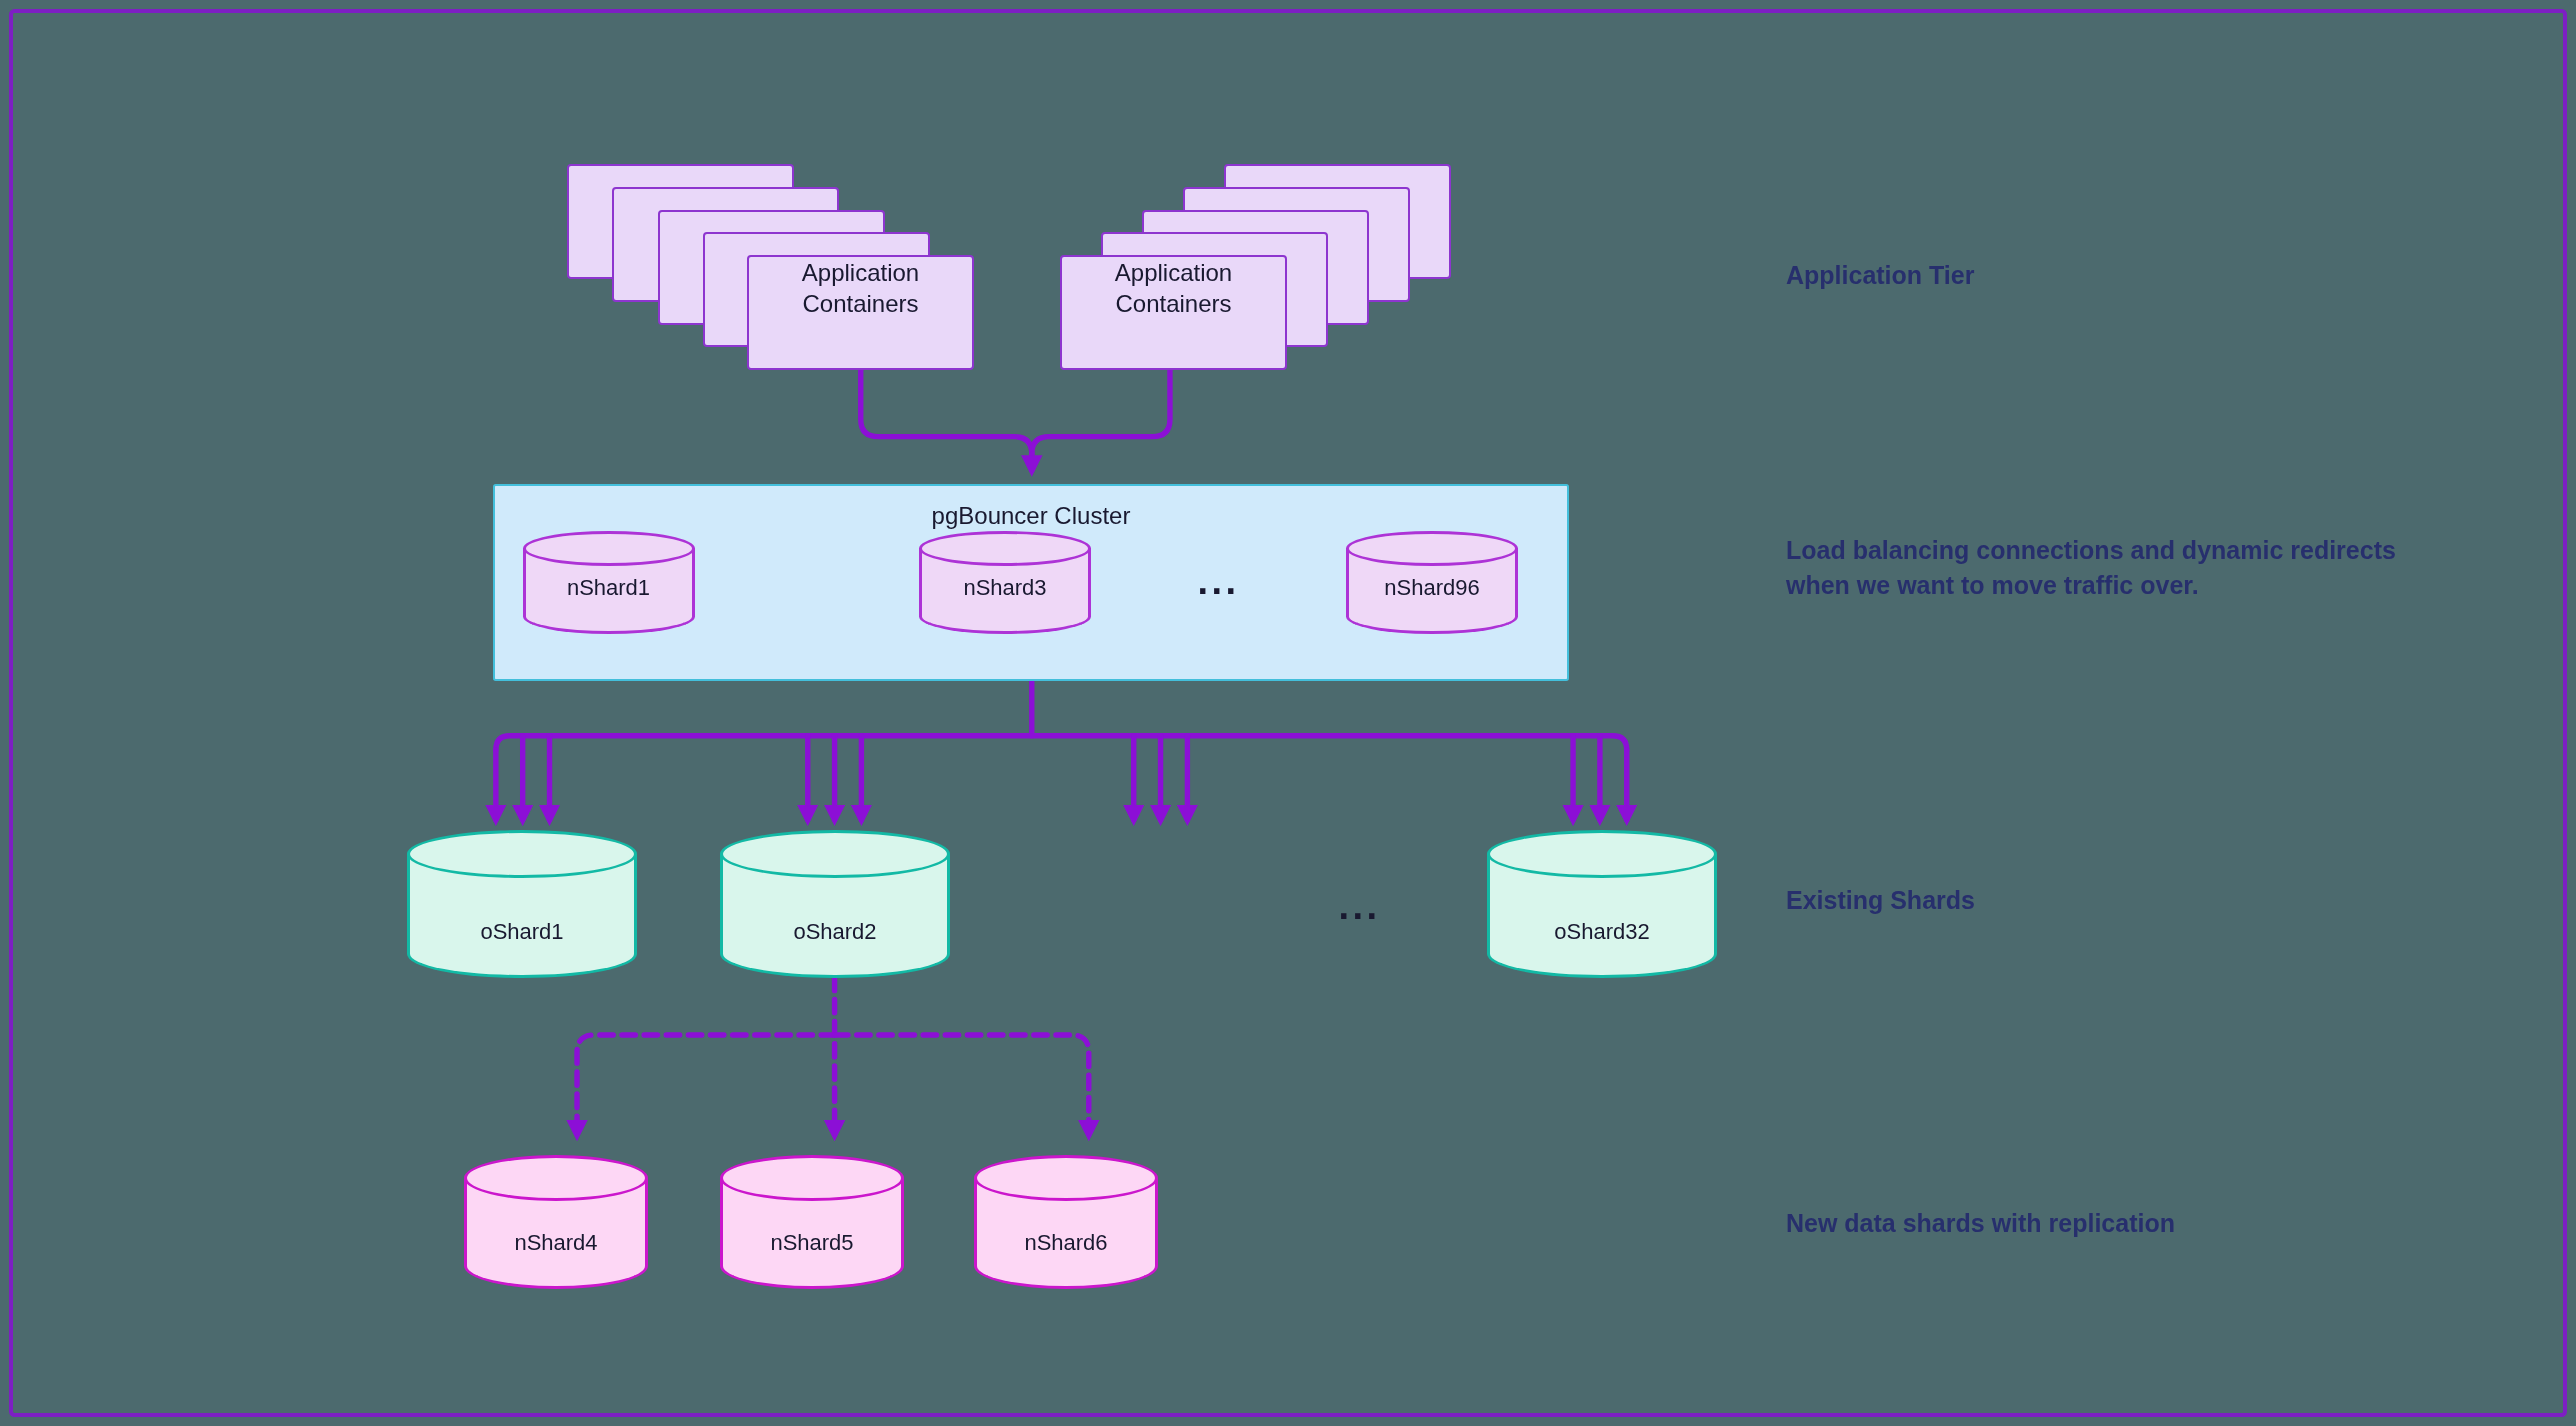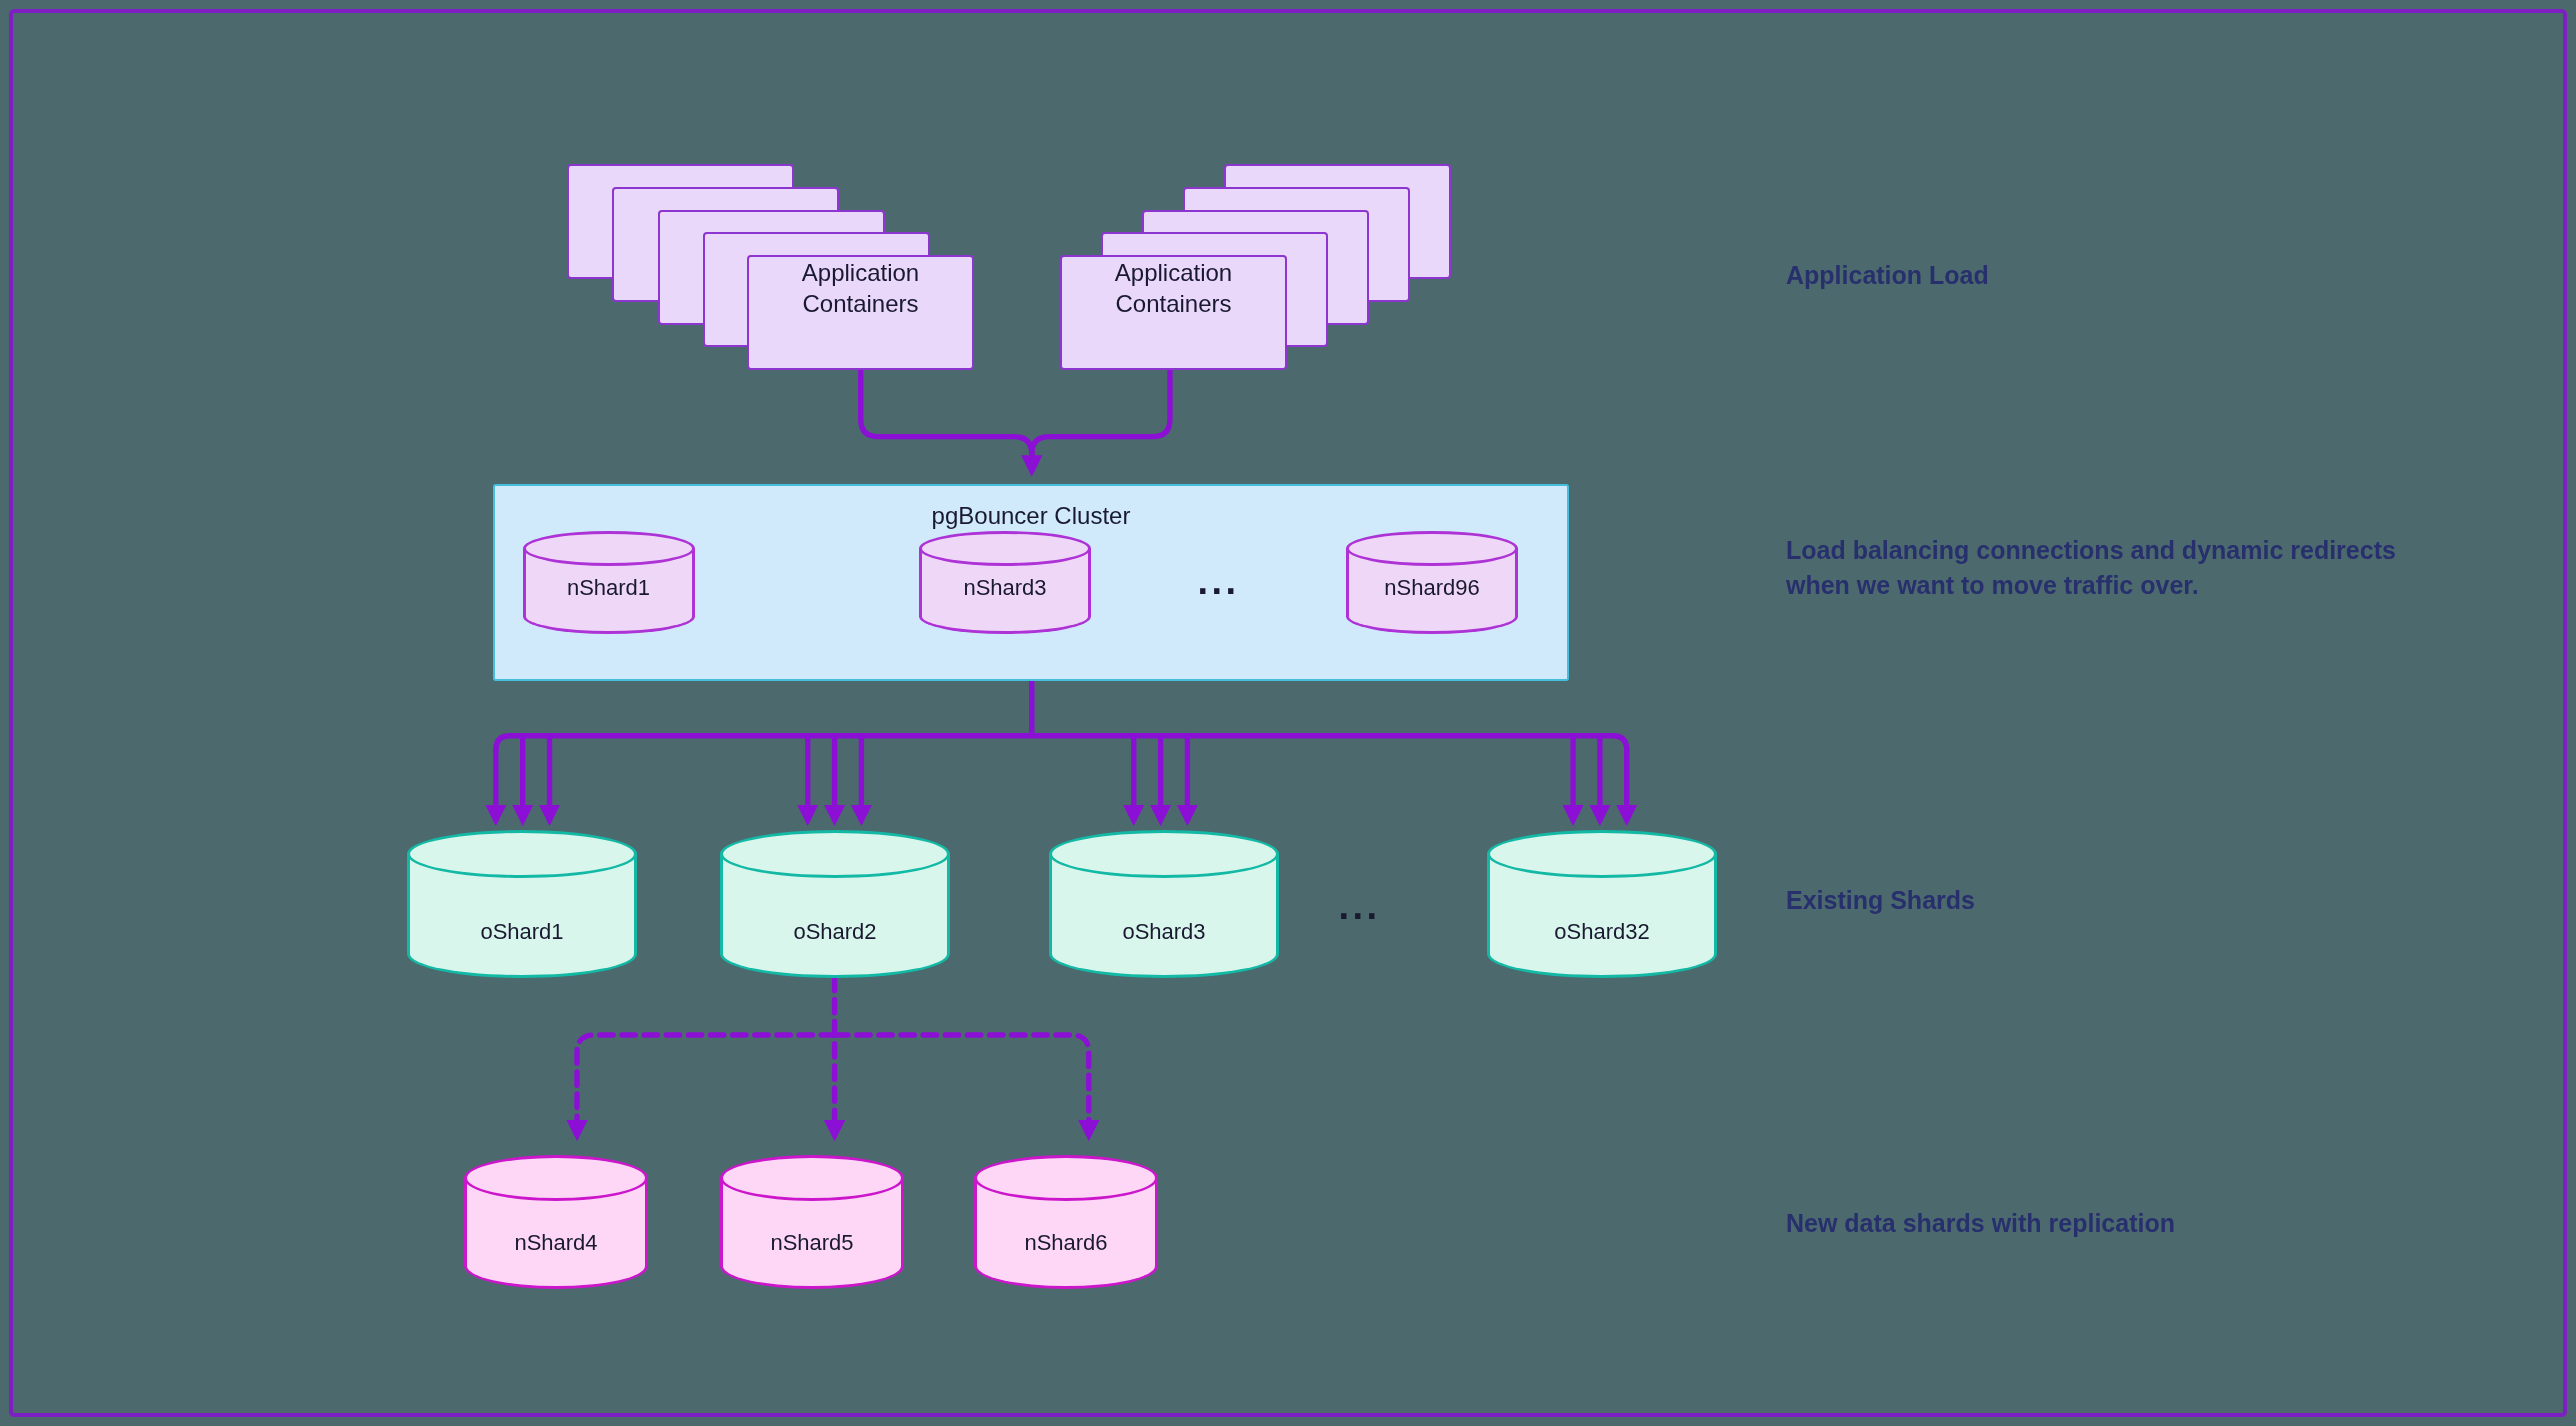--- a/index.html
+++ b/index.html
@@ -152,25 +152,20 @@
   <div class="cyl cyl-existing" style="left:407px; top:830px;">
     <div class="cyl-body"></div>
     <div class="cyl-top"></div>
     <div class="cyl-label">oShard1</div>
   </div>
   <div class="cyl cyl-existing" style="left:720px; top:830px;">
     <div class="cyl-body"></div>
     <div class="cyl-top"></div>
     <div class="cyl-label">oShard2</div>
   </div>
-  <div class="cyl cyl-existing" style="left:1049px; top:830px;">
-    <div class="cyl-body"></div>
-    <div class="cyl-top"></div>
-    <div class="cyl-label">oShard3</div>
-  </div>
   <div class="dots" style="left:1326px; top:885px;">...</div>
   <div class="cyl cyl-existing" style="left:1487px; top:830px;">
     <div class="cyl-body"></div>
     <div class="cyl-top"></div>
     <div class="cyl-label">oShard32</div>
   </div>
 
   <div class="cyl cyl-new" style="left:464px; top:1155px;">
     <div class="cyl-body"></div>
     <div class="cyl-top"></div>
@@ -180,20 +175,20 @@
     <div class="cyl-body"></div>
     <div class="cyl-top"></div>
     <div class="cyl-label">nShard5</div>
   </div>
   <div class="cyl cyl-new" style="left:974px; top:1155px;">
     <div class="cyl-body"></div>
     <div class="cyl-top"></div>
     <div class="cyl-label">nShard6</div>
   </div>
 
-  <div class="note" style="top:258px;">Application Load</div>
+  <div class="note" style="top:258px;">Application Tier</div>
   <div class="note" style="top:533px; max-width:610px;">Load balancing connections and dynamic redirects when we want to move traffic over.</div>
   <div class="note" style="top:883px;">Existing Shards</div>
   <div class="note" style="top:1206px;">New data shards with replication</div>
 
   <div id="frame"></div>
 </div>
 
 
 </body></html>

